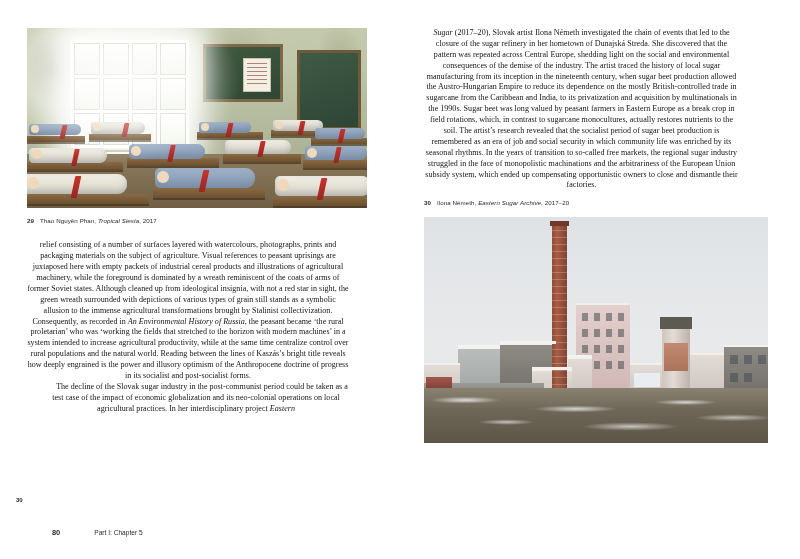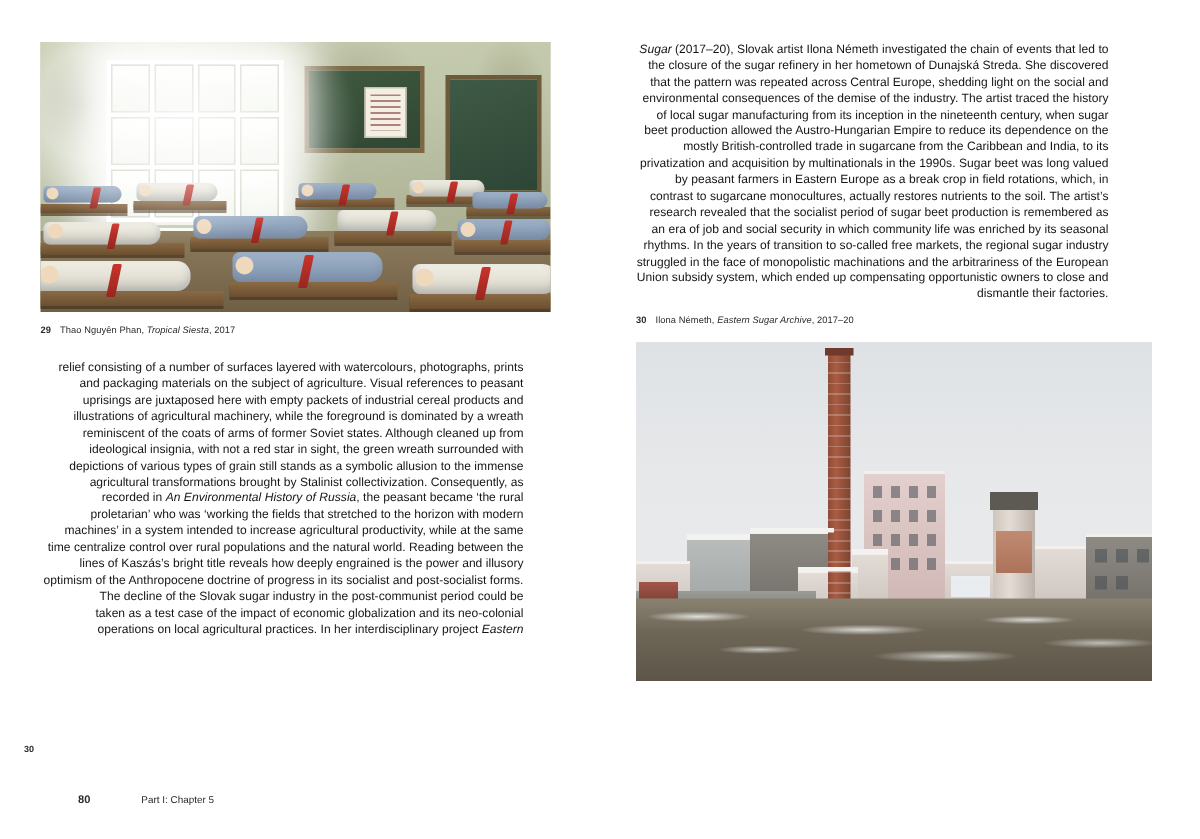--- a/index.html
+++ b/index.html
@@ -216,24 +216,24 @@
   .caption .num { font-weight: 700; margin-right: 6px; }
   .caption .ttl { font-style: italic; }
 
   .cap-left  { margin-top: 8px; }
   .cap-right { margin-top: 7px; }
 
   
   .bodytext {
     font-size: 8.05px;
     line-height: 1.355;
-    text-align: right;
+    text-align: center;
     color: #141414;
     letter-spacing: .002em;
-    font-family: Liberation Sans, sans-serif;
+    font-family: Liberation Serif, serif;
   }
   .bodytext p { margin: 0; }
   .bodytext p.indent { text-indent: 12px; margin-left: 16px; }
   .bodytext i, .bodytext em { font-style: italic; }
 
   .col-left-text { margin-top: 15px; width: 322px; }
   .col-right-text { width: 315px; }
 
   
   .margin-note {

